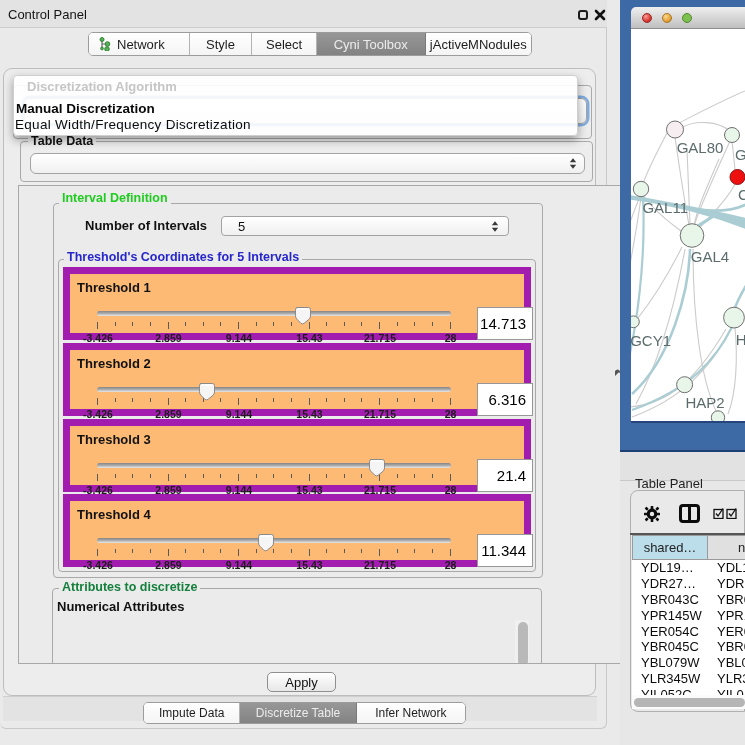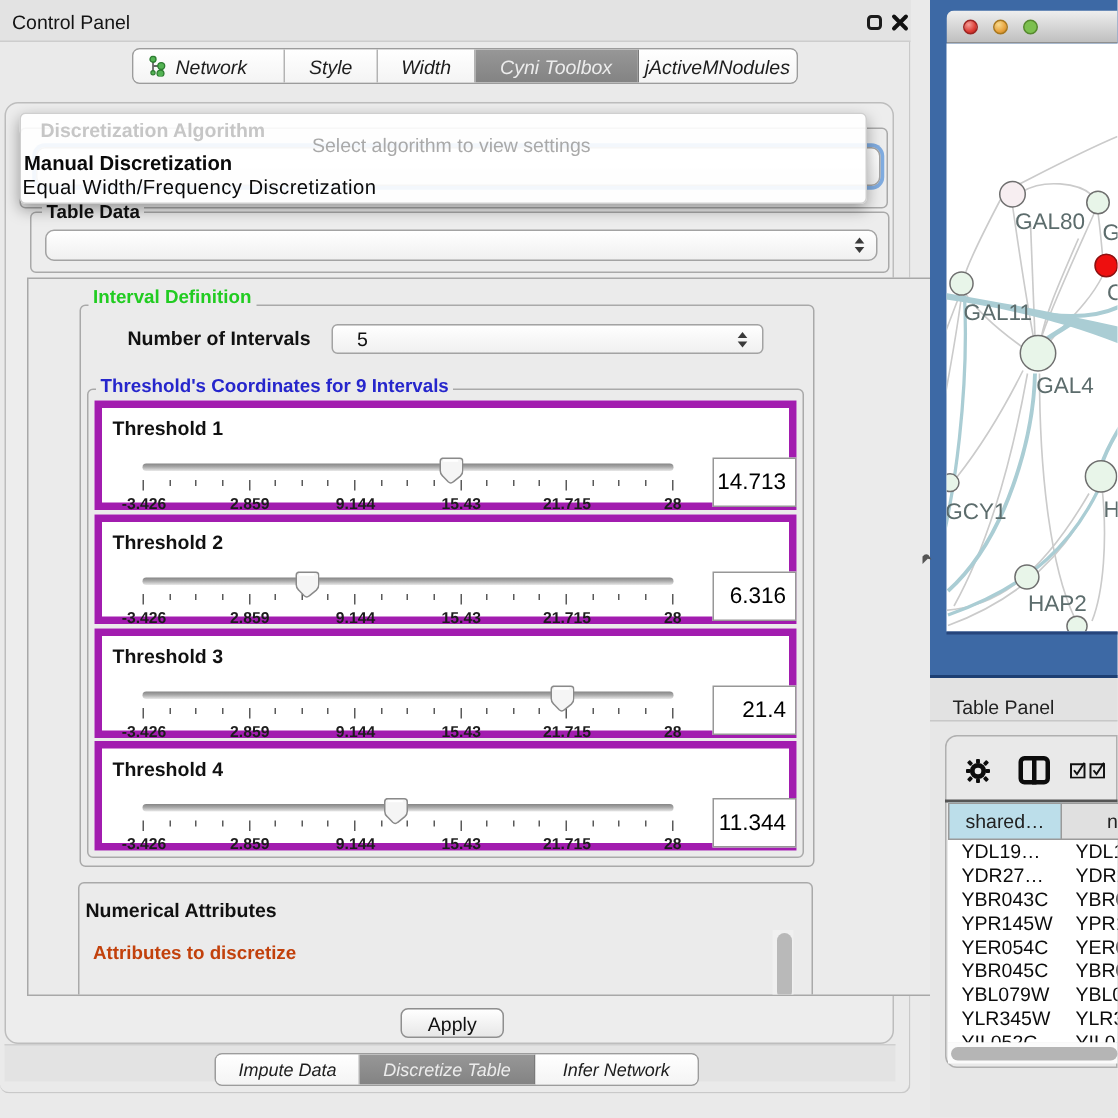--- a/index.html
+++ b/index.html
@@ -8,48 +8,48 @@
 .abs{position:absolute;}
 
 #cp{position:absolute;left:0;top:0;width:607px;height:729px;background:#eaeaea;border-right:1px solid #c9c9c9;border-bottom:1px solid #c9c9c9;border-radius:0 0 6px 6px;}
 #cptitle{position:absolute;left:0;top:0;width:607px;height:28px;background:#e3e3e3;border-bottom:1px solid #cdcdcd;}
 #cptitle .t{position:absolute;left:8px;top:7px;font-size:13px;color:#141414;}
 #floatbtn{position:absolute;left:578px;top:10px;width:10px;height:10px;border:2px solid #1c1c1c;border-radius:3px;}
 #closebtn{position:absolute;left:594px;top:9px;}
 #panelA{position:absolute;left:3px;top:68px;width:593px;height:628px;background:#ededed;border:1px solid #bdbdbd;border-radius:9px;}
 
 .seg{position:absolute;display:flex;background:#fdfdfd;border:1px solid #9c9c9c;border-radius:5px;overflow:hidden;height:23px;}
-.seg .s{height:100%;display:flex;align-items:center;justify-content:center;font-size:inherit;color:#1d1d1d;border-right:1px solid #b3b3b3;background:linear-gradient(#ffffff,#f4f4f4);font-style:italic;}
+.seg .s{height:100%;display:flex;align-items:center;justify-content:center;font-size:inherit;color:#1d1d1d;border-right:1px solid #b3b3b3;background:linear-gradient(#ffffff,#f4f4f4);}
 .seg .s:last-child{border-right:none;}
 .seg .sel{background:linear-gradient(#979797,#838383);color:#ececec;border-right:1px solid #7a7a7a;}
 
 .grp{position:absolute;border:1px solid #a9a9a9;border-radius:4px;}
 .glab{position:absolute;font-size:12.5px;font-weight:bold;background:#ededed;padding:0 3px;white-space:nowrap;}
 .combo{position:absolute;background:linear-gradient(#ffffff,#f0f0f0);border:1px solid #a3a3a3;border-radius:4px;font-size:13px;color:#101010;}
 .combo .v{position:absolute;left:11px;top:50%;transform:translateY(-50%);}
 .arr{position:absolute;width:8px;}
 .arr .up{width:0;height:0;border-left:4px solid transparent;border-right:4px solid transparent;border-bottom:5px solid #3a3a3a;margin-bottom:3px;}
 .arr .dn{width:0;height:0;border-left:4px solid transparent;border-right:4px solid transparent;border-top:5px solid #3a3a3a;}
 
-.tpanel{position:absolute;left:63px;width:468px;height:73px;border:5px solid #a21caf;background:#ffffff;}
+.tpanel{position:absolute;left:63px;width:468px;height:73px;border:7px solid #a21caf;background:#fdba74;}
 .ttitle{position:absolute;left:7px;top:6px;font-size:13px;font-weight:bold;color:#111;}
 .track{position:absolute;left:27px;top:37px;width:354px;height:5px;border-radius:3px;background:linear-gradient(#858585,#a8a8a8 45%,#e9e9e9);}
 .tick{position:absolute;width:1px;background:#5a5a5a;}
 .tlab{position:absolute;top:57.5px;font-size:10.5px;font-weight:bold;color:#1c1c1c;transform:translateX(-50%);}
 .vbox{position:absolute;left:407px;top:33px;width:56px;height:33px;background:#fff;border:1px solid #979797;font-size:15px;color:#000;text-align:right;line-height:31px;padding-right:6px;}
 .thumb{position:absolute;top:32px;}
 
 #nw{position:absolute;left:620px;top:0;width:125px;height:452px;background:#3d69a5;}
 #nwtb{position:absolute;left:11px;top:7px;width:114px;height:22px;background:linear-gradient(#efefef,#bfbfbf);border-bottom:1px solid #8f8f8f;border-top-left-radius:5px;}
 .light{position:absolute;top:6px;width:10px;height:10px;border-radius:50%;}
 #canvas{position:absolute;left:11px;top:29px;width:138px;height:392px;background:#fff;overflow:hidden;}
 
 #tp{position:absolute;left:620px;top:452px;width:125px;height:293px;background:#e7e7e7;}
 #tptitle{position:absolute;left:0;top:0;width:125px;height:29px;background:#e2e2e2;border-bottom:1px solid #c8c8c8;}
-#tptitle .t{position:absolute;left:15px;top:12px;font-size:13px;color:#222;}
+#tptitle .t{position:absolute;left:15px;top:24px;font-size:13px;color:#222;}
 #tpinner{position:absolute;left:10px;top:38px;width:115px;height:222px;background:#e9e9e9;border:1px solid #b0b0b0;border-radius:8px 0 0 8px;}
 #thead1{position:absolute;left:12px;top:83px;width:76px;height:25px;background:#bcdeea;border:1px solid #9a9a9a;font-size:13px;color:#222;text-align:center;line-height:24px;}
 #thead2{position:absolute;left:88px;top:83px;width:38px;height:25px;background:#e0e0e0;border:1px solid #9a9a9a;border-left:none;border-right:none;font-size:13px;color:#222;line-height:24px;padding-left:30px;overflow:hidden;}
 #tbody{position:absolute;left:12px;top:108px;width:113px;height:135px;background:#fff;overflow:hidden;font-size:13px;color:#0c0c0c;}
 #tbody .r{height:15.9px;line-height:15.9px;white-space:nowrap;}
 #tbody .c1{display:inline-block;padding-left:9px;width:85px;}
 </style>
 </head>
 <body>
 <div id="cp">
@@ -63,21 +63,21 @@
  <div id="panelA"></div>
  <div class="seg" style="left:88px;top:32px;width:444px;height:24px;font-size:13px;">
    <div class="s" style="width:101px;justify-content:flex-start;padding-left:10px;"><svg width="12" height="14" style="margin-right:6px">
           <path d="M3,3.5 V11.5 M3,7 H7.5" stroke="#666" stroke-width="1.2" fill="none"></path>
           <circle cx="3" cy="2.5" r="2" fill="#53b353" stroke="#2e7d32" stroke-width="0.9"></circle>
           <circle cx="8.5" cy="7" r="2.3" fill="#53b353" stroke="#2e7d32" stroke-width="0.9"></circle>
           <circle cx="8" cy="12" r="2.3" fill="#53b353" stroke="#2e7d32" stroke-width="0.9"></circle>
           <circle cx="3" cy="11.5" r="1.4" fill="#53b353" stroke="#2e7d32" stroke-width="0.8"></circle>
         </svg>Network</div>
    <div class="s" style="width:63px;">Style</div>
-   <div class="s" style="width:65px;">Width</div>
+   <div class="s" style="width:65px;">Select</div>
    <div class="s sel" style="width:109px;">Cyni Toolbox</div>
    <div class="s" style="width:106px;">jActiveMNodules</div>
  </div>
 
  <div class="grp" style="left:13px;top:85px;width:579px;height:54px;"></div>
  <div class="combo" style="left:24px;top:98px;width:563px;height:26px;border-radius:6px;box-shadow:0 0 0 2.5px rgba(100,155,220,.8);"></div>
 
  <div class="grp" style="left:20px;top:141px;width:573px;height:41px;"></div>
  <div class="glab" style="left:28px;top:134px;font-weight:600;color:#111;">Table Data</div>
  <div class="combo" style="left:30px;top:153px;width:555px;height:21px;border-radius:6px;">
@@ -94,21 +94,21 @@
         <div class="glab" style="left:40px;top:5px;color:#21cc21;background:#ebebeb;">Interval Definition</div>
         <div class="abs" style="left:66px;top:30px;font-size:13px;font-weight:bold;color:#111;line-height:20px;">Number of Intervals</div>
         <div class="combo" style="left:202px;top:30px;width:288px;height:20px;">
           <span class="v" style="left:16px;">5</span>
           <div class="arr" style="right:9px;top:3px;transform:scale(.8);">
             <div class="up"></div>
             <div class="dn"></div>
           </div>
         </div>
         <div class="grp" style="left:39px;top:73px;width:478px;height:313px;"></div>
-        <div class="glab" style="left:45px;top:64px;color:#2626cc;background:#ebebeb;">Threshold's Coordinates for 9 Intervals</div>
+        <div class="glab" style="left:45px;top:64px;color:#2626cc;background:#ebebeb;">Threshold's Coordinates for 5 Intervals</div>
         <div class="tpanel" style="left:44px;top:81px;">
           <div class="ttitle">Threshold 1</div>
           <div class="track"></div>
           <div class="tick" style="left:27.0px;top:48px;height:7px;"></div>
           <div class="tick" style="left:44.6px;top:48px;height:4px;"></div>
           <div class="tick" style="left:62.3px;top:48px;height:4px;"></div>
           <div class="tick" style="left:79.9px;top:48px;height:4px;"></div>
           <div class="tick" style="left:97.5px;top:48px;height:7px;"></div>
           <div class="tick" style="left:115.1px;top:48px;height:4px;"></div>
           <div class="tick" style="left:132.8px;top:48px;height:4px;"></div>
@@ -240,41 +240,40 @@
           <div class="tlab" style="left:239.5px;">15.43</div>
           <div class="tlab" style="left:310px;">21.715</div>
           <div class="tlab" style="left:380.5px;">28</div>
           <svg class="thumb" style="left:187px;" width="17" height="19">
             <path d="M2.5,1.5 h12 q2,0 2,2 v6.5 q0,2 -1.6,3.4 L10.2,17.2 q-1.7,1.5 -3.4,0 L3.1,13.4 Q1.5,12 1.5,9.8 V3.5 q0,-2 2,-2 z" fill="#f5f5f5" stroke="#8a8a8a" stroke-width="1"></path>
             <path d="M3.5,3 h10" stroke="#fff" stroke-width="1.5" fill="none"></path>
           </svg>
           <div class="vbox">11.344</div>
         </div>
         <div class="grp" style="left:33px;top:402px;width:490px;height:120px;"></div>
-        <div class="glab" style="left:40px;top:394px;color:#c2410c;background:#ebebeb;margin-top:48px;">Attributes to discretize</div>
+        <div class="glab" style="left:40px;top:394px;color:#15803d;background:#ebebeb;">Attributes to discretize</div>
         <div class="abs" style="left:38px;top:413px;font-size:13px;font-weight:bold;color:#111;">Numerical Attributes</div>
         <div class="abs" style="left:496px;top:434px;width:14px;height:55px;background:#f0f0f0;"></div>
         <div class="abs" style="left:499px;top:436px;width:10px;height:44px;background:#b9b9b9;border-radius:5px;"></div>
       </div>
   <div class="abs" style="right:0;top:0;width:17px;height:477px;background:linear-gradient(90deg,#f6f6f6,#fff 40%,#e9e9e9);border-left:1px solid #cfcfcf;"></div>
   <div class="abs" style="right:2px;top:19px;width:13px;height:352px;background:#b9b9b9;border-radius:7px;"></div>
  </div>
 
  <div class="abs" style="left:267px;top:672px;width:69px;height:20px;border:1px solid #8f8f8f;border-radius:5px;background:linear-gradient(#ffffff,#e7e7e7);text-align:center;font-size:13px;color:#111;line-height:19px;">Apply</div>
 
  <div class="abs" style="left:3px;top:696px;width:594px;height:25px;background:#e3e3e3;border-top:1px solid #cfcfcf;"></div>
  <div class="seg" style="left:143px;top:702px;width:323px;height:22px;font-size:12px;">
    <div class="s" style="width:97px;">Impute Data</div>
    <div class="s sel" style="width:117px;">Discretize Table</div>
    <div class="s" style="width:109px;">Infer Network</div>
  </div>
 
  <div id="popup" class="abs" style="left:13px;top:75px;width:565px;height:61px;background:rgba(255,255,255,0.9);border:1px solid #cfcfcf;border-radius:4px;box-shadow:0 4px 10px rgba(0,0,0,0.35);">
    <div class="abs" style="left:13px;top:3px;font-size:13px;font-weight:bold;color:#c6c6c6;">Discretization Algorithm</div>
-   <div class="abs" style="left:194px;top:13px;font-size:13px;color:#a9a9a9;">Select algorithm to view settings</div>
    <div class="abs" style="left:2px;top:25px;font-size:13.5px;font-weight:bold;color:#0a0a0a;">Manual Discretization</div>
    <div class="abs" style="left:1px;top:41px;font-size:13.5px;letter-spacing:0.3px;color:#0a0a0a;">Equal Width/Frequency Discretization</div>
  </div>
 </div>
 
 <div id="nw">
  <div id="nwtb">
   <div class="light" style="left:11px;background:radial-gradient(circle at 35% 30%,#f49d97,#dc3c35 60%,#a91f1c);border:1px solid #9c2422;"></div>
   <div class="light" style="left:30.5px;background:radial-gradient(circle at 35% 30%,#f7d98d,#e8a33d 60%,#b97a1e);border:1px solid #a8781f;"></div>
   <div class="light" style="left:51px;background:radial-gradient(circle at 35% 30%,#c7eca3,#7cc04f 60%,#4e8a2b;);border:1px solid #56892f;background-color:#7cc04f;"></div>

